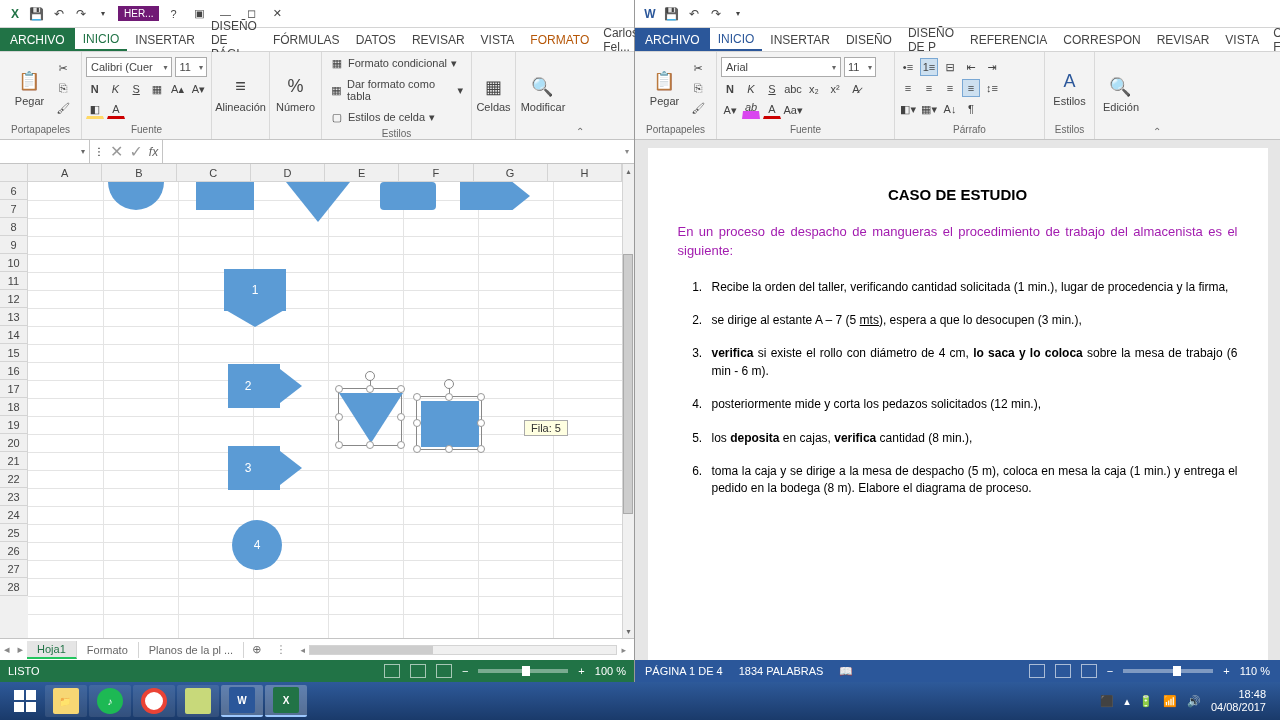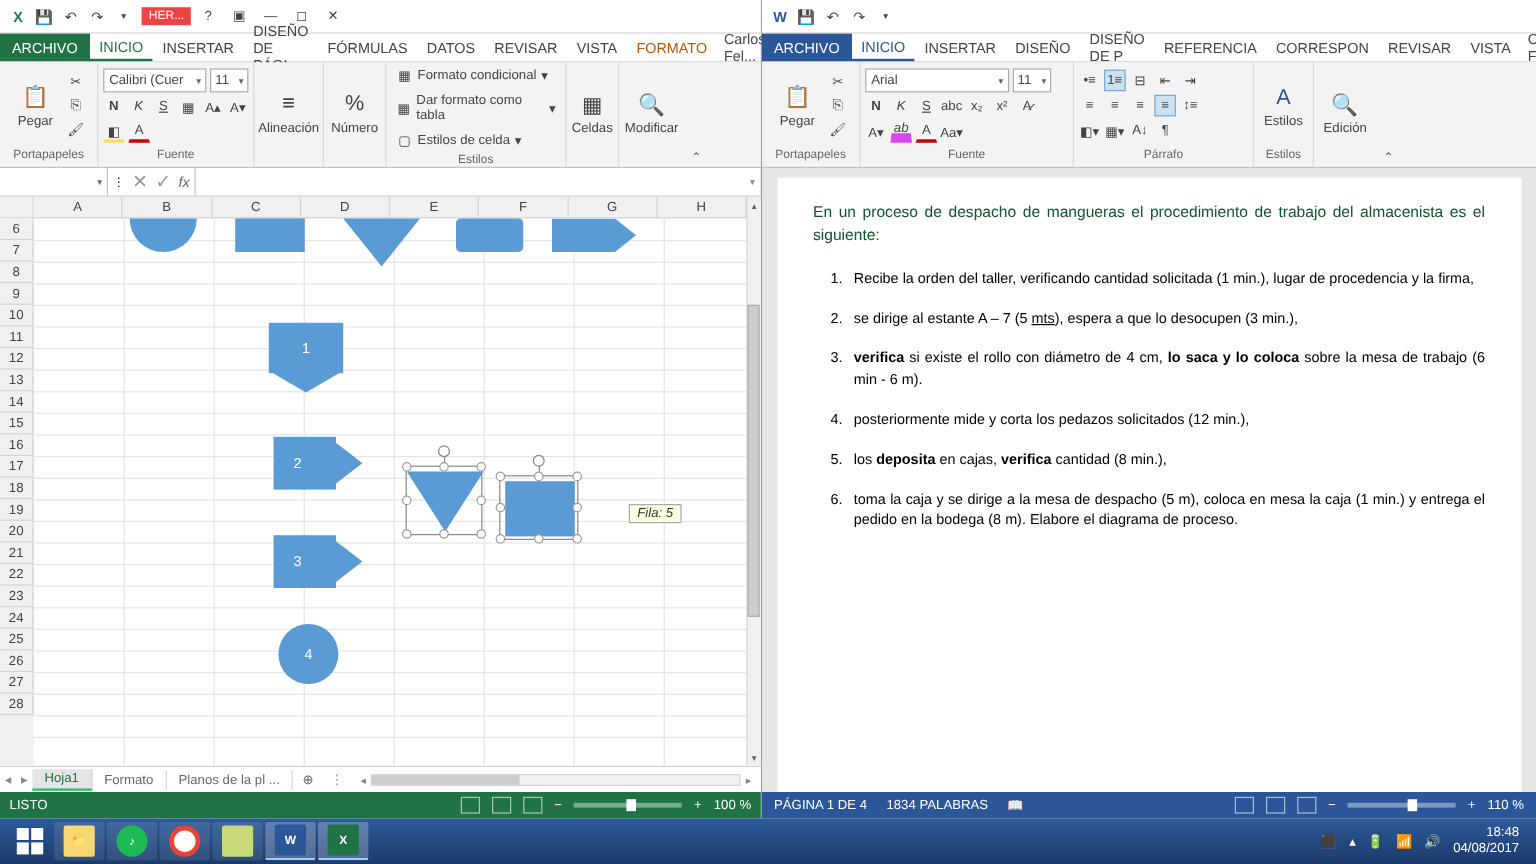--- a/index.html
+++ b/index.html
@@ -5,21 +5,21 @@
 * { margin: 0; padding: 0; box-sizing: border-box; font-family: "Segoe UI", Arial, sans-serif; }
 body { width: 1280px; height: 720px; overflow: hidden; background: #fff; position: relative; }
 .app { position: absolute; display: flex; flex-direction: column; }
 .excel { left: 0; top: 0; width: 635px; height: 682px; border-right: 1px solid #999; }
 .word { left: 635px; top: 0; width: 645px; height: 682px; }
 .titlebar { height: 28px; background: #fff; display: flex; align-items: center; padding: 0 4px; border-bottom: 1px solid #d4d4d4; font-size: 12px; color: #444; }
 .qat-icon { width: 18px; height: 18px; margin: 0 2px; display: inline-flex; align-items: center; justify-content: center; }
 .tb-title { flex: 1; text-align: center; color: #666; font-size: 12px; overflow: hidden; white-space: nowrap; }
 .tb-controls { display: flex; gap: 6px; }
 .tb-btn { width: 20px; height: 18px; display: flex; align-items: center; justify-content: center; font-size: 11px; color: #444; }
-.contextual-tab { background: #ef4444; color: #fff; font-size: 10px; padding: 2px 6px; margin: 16px 4px; }
+.contextual-tab { background: #701a75; color: #fff; font-size: 10px; padding: 2px 6px; margin: 16px 4px; }
 .tabbar { height: 24px; display: flex; align-items: stretch; font-size: 12px; border-bottom: 1px solid #d4d4d4; }
 .tab-file { background: #217346; color: #fff; padding: 3px 10px; font-size: 12px; display: flex; align-items:center; }
 .word .tab-file { background: #2b579a; }
 .tab { padding: 3px 8px; color: #444; display: flex; align-items:center; }
 .tab.active { color: #217346; border-bottom: 2px solid #217346; }
 .word .tab.active { color: #2b579a; border-bottom-color: #2b579a; }
 .tab-user { margin-left: auto; display: flex; align-items:center; padding: 0 6px; color: #444; }
 .avatar { width: 20px; height: 20px; background: #888; border-radius: 2px; margin-left: 4px; }
 .ribbon { height: 88px; background: #f3f3f3; border-bottom: 1px solid #c4c4c4; display: flex; font-size: 11px; color: #444; }
 .rgroup { border-right: 1px solid #d9d9d9; display: flex; flex-direction: column; padding: 2px 4px; }
@@ -78,21 +78,21 @@
 .excel .statusbar { background:#217346; }
 .word-status-strip { position:absolute; left:635px; bottom:38px; width:645px; height:22px; background:#2b579a; color:#fff; display:flex; align-items:center; padding:0 10px; font-size:11px; gap:16px; }
 .status-right { margin-left:auto; display:flex; align-items:center; gap:10px; }
 .zoom-track { width:90px; height:4px; background:rgba(255,255,255,0.4); position:relative; }
 .zoom-thumb { position:absolute; top:-3px; width:8px; height:10px; background:#fff; }
 .view-icon { width:16px; height:14px; border:1px solid rgba(255,255,255,0.6); }
 
 .word-doc { flex:1; background:#e6e6e6; overflow:hidden; display:flex; justify-content:center; padding-top:8px; }
 .page { width:620px; background:#fff; padding:20px 30px 40px 30px; font-family: Arial, sans-serif; }
 .doc-title { text-align:center; font-weight:bold; font-size:15px; margin:18px 0 20px; color:#000; }
-.doc-intro { font-size:13px; color:#14532d; line-height:1.45; text-align:justify; margin-bottom:18px; }
+.doc-intro { font-size:13px; color:#a21caf; line-height:1.45; text-align:justify; margin-bottom:18px; }
 .doc-list { list-style:decimal; padding-left:28px; }
 .doc-list li { font-size:12px; color:#000; line-height:1.45; text-align:justify; margin-bottom:16px; padding-left:6px; }
 .underline { text-decoration: underline; }
 .bold { font-weight:bold; }
 
 .taskbar { position:absolute; bottom:0; left:0; width:1280px; height:38px; background:linear-gradient(to top,#1a3a6a,#2e5a9a); display:flex; align-items:center; padding:0 6px; }
 .start-btn { width:38px; height:32px; display:flex; align-items:center; justify-content:center; }
 .win-logo { width:22px; height:22px; display:grid; grid-template-columns:1fr 1fr; grid-template-rows:1fr 1fr; gap:2px; }
 .win-logo div { background:#fff; }
 .task-icon { width:42px; height:32px; margin:0 1px; display:flex; align-items:center; justify-content:center; border-radius:2px; }
@@ -366,21 +366,21 @@
       <div class="rot-handle"></div>
       <div class="sel-handle" style="left:-4px;top:-4px;"></div>
         <div class="sel-handle" style="right:-4px;top:-4px;"></div>
       <div class="sel-handle" style="left:-4px;bottom:-4px;"></div>
         <div class="sel-handle" style="right:-4px;bottom:-4px;"></div>
       <div class="sel-handle" style="left:50%;top:-4px;transform:translateX(-50%);"></div>
       <div class="sel-handle" style="left:50%;bottom:-4px;transform:translateX(-50%);"></div>
       <div class="sel-handle" style="left:-4px;top:50%;transform:translateY(-50%);"></div>
       <div class="sel-handle" style="right:-4px;top:50%;transform:translateY(-50%);"></div>
     </div>
-    <div class="tooltip" style="left:524px;top:256px;font-style:italic;">Fila: 5</div>
+    <div class="tooltip" style="left:524px;top:256px;">Fila: 5</div>
     <div class="vscroll">
       <div class="scroll-btn">▴</div>
       <div style="flex:1;position:relative;">
           <div class="vthumb" style="position:absolute;top:76px;height:260px;"></div>
         </div>
       <div class="scroll-btn">▾</div>
     </div>
   </div>
 
   <div class="sheet-tabs">
@@ -532,20 +532,21 @@
             <span>Edición</span>
           </div>
         </div>
       <div class="rgroup-label"></div>
     </div>
     <div class="collapse-caret">⌃</div>
   </div>
 
   <div class="word-doc">
     <div class="page">
+      <div class="doc-title">CASO DE ESTUDIO</div>
       <div class="doc-intro">En un proceso de despacho de mangueras el procedimiento de trabajo del almacenista es el siguiente:</div>
       <ol class="doc-list">
         <li><span>Recibe la orden del taller, verificando cantidad solicitada (1 min.), lugar de procedencia y la firma,</span></li>
         <li><span>se dirige al estante A – 7 (5 </span><span class="underline">mts</span><span>), espera a que lo desocupen (3 min.),</span></li>
         <li><span class="bold">verifica</span><span> si existe el rollo con diámetro de 4 cm, </span><span class="bold">lo saca y lo coloca</span><span> sobre la mesa de trabajo (6 min - 6 m).</span></li>
         <li><span>posteriormente mide y corta los pedazos solicitados (12 min.),</span></li>
         <li><span>los </span><span class="bold">deposita</span><span> en cajas, </span><span class="bold">verifica</span><span> cantidad (8 min.),</span></li>
         <li><span>toma la caja y se dirige a la mesa de despacho (5 m), coloca en mesa la caja (1 min.) y entrega el pedido en la bodega (8 m). Elabore el diagrama de proceso.</span></li>
       </ol>
     </div>

